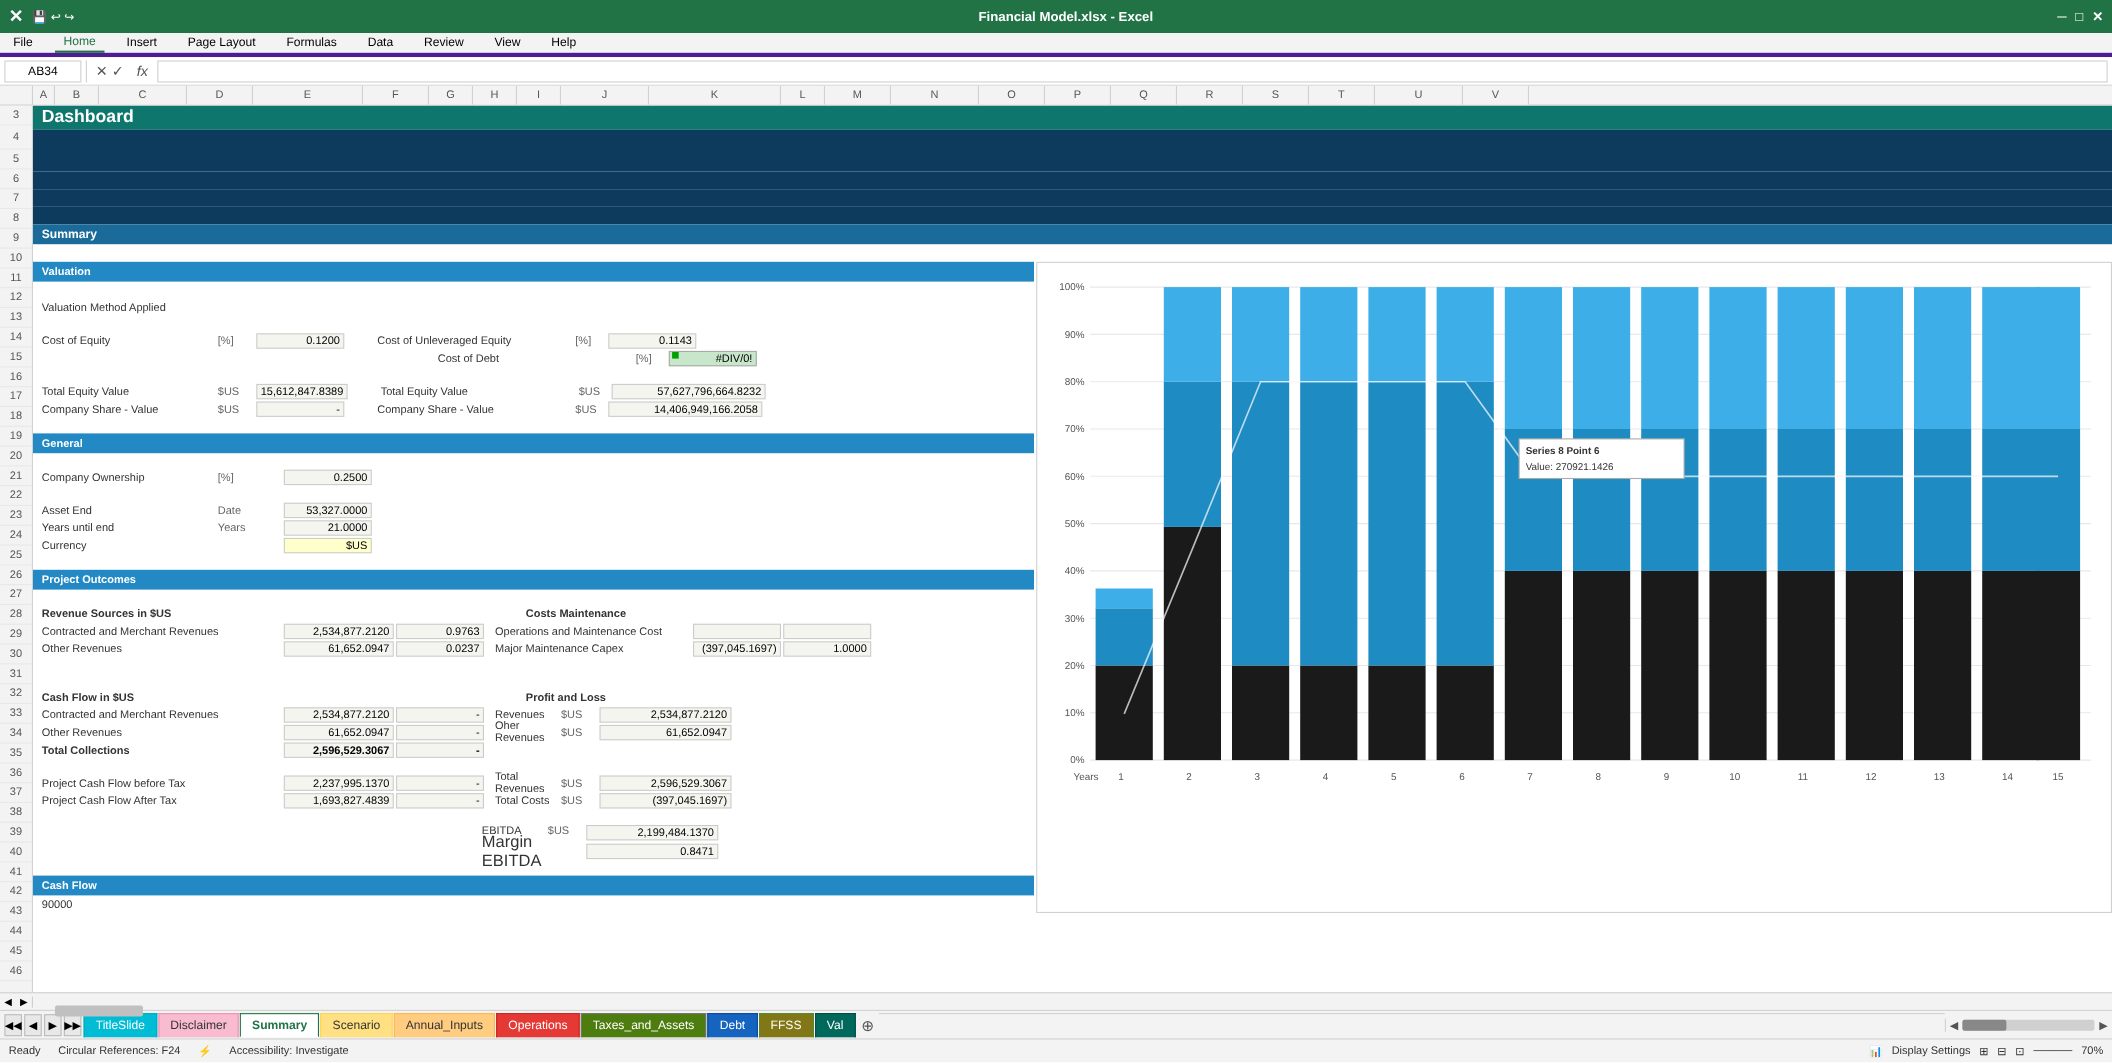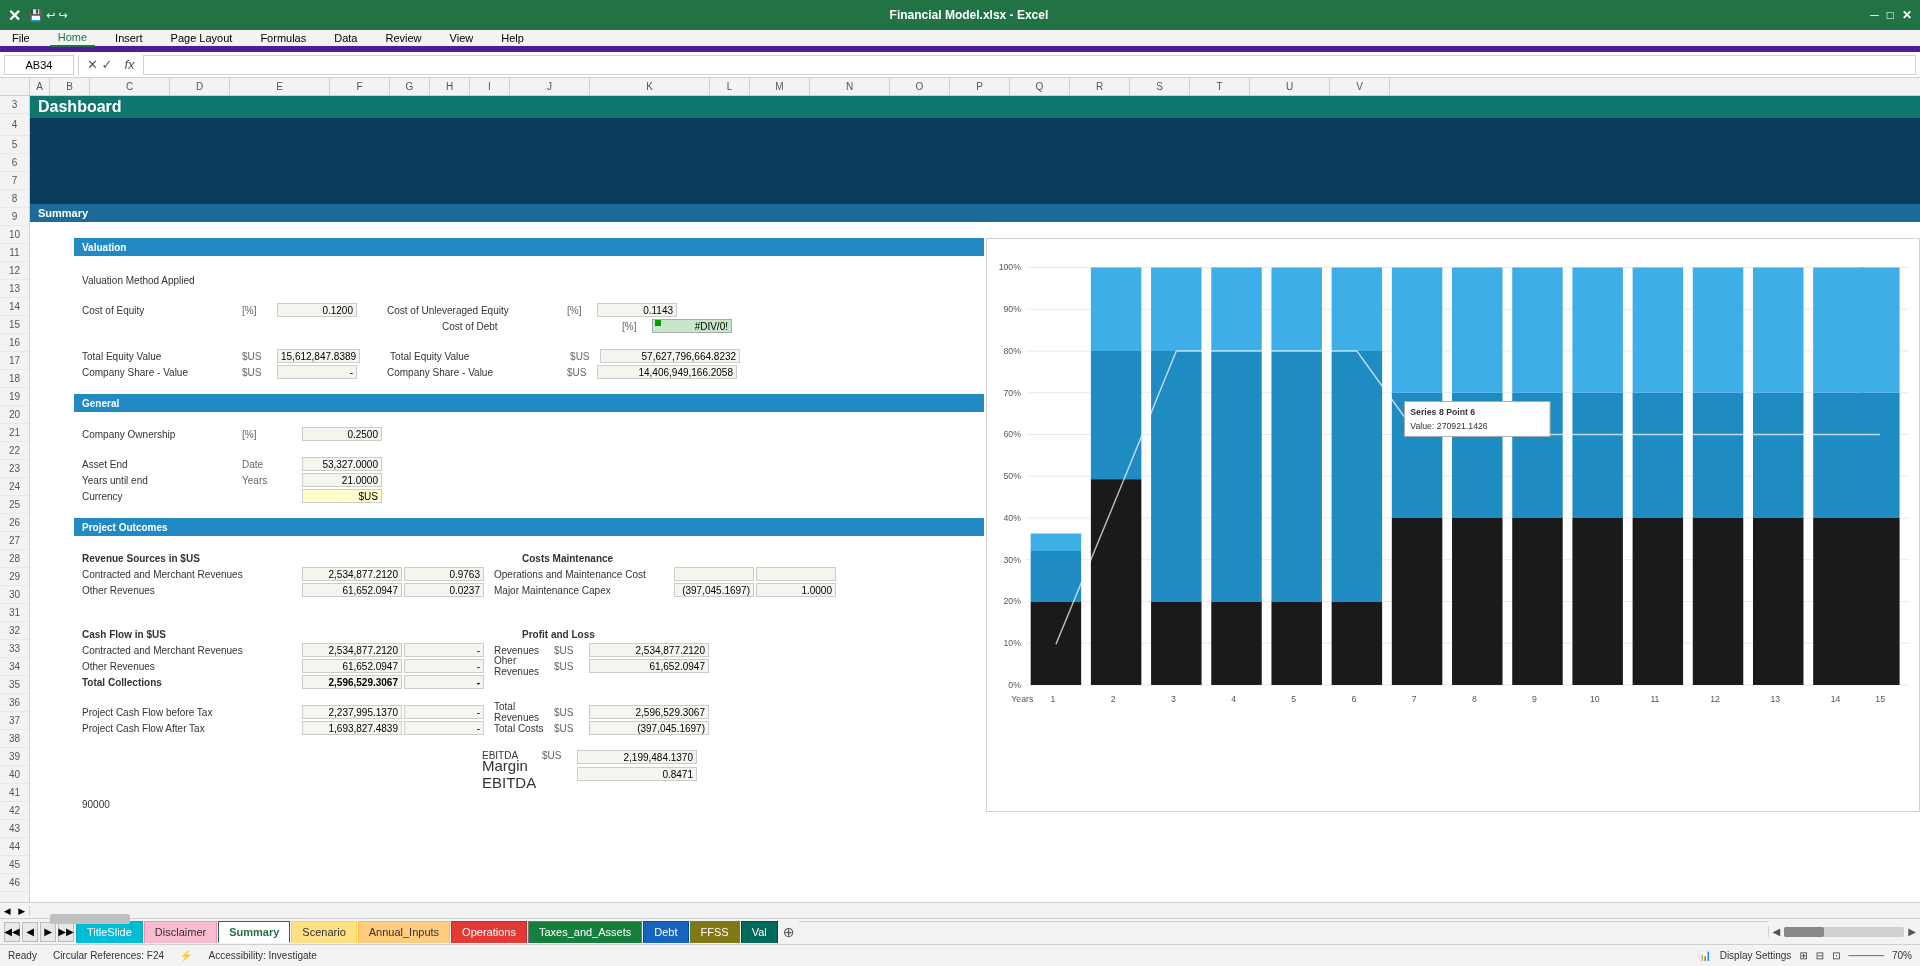--- a/index.html
+++ b/index.html
@@ -6,21 +6,21 @@
     body { font-family: 'Segoe UI', Arial, sans-serif; font-size: 11px; background: #fff; overflow: hidden; width: 1920px; height: 966px; }
 
     
     .excel-chrome { display: flex; flex-direction: column; height: 966px; width: 1920px; }
 
     
     .title-bar { height: 30px; background: #217346; display: flex; align-items: center; padding: 0 8px; color: #fff; font-size: 12px; font-weight: bold; justify-content: space-between; }
     .title-bar-center { flex: 1; text-align: center; }
 
     
-    .ribbon { height: 22px; background: #f3f3f3; border-bottom: 6px solid #4c1d95; display: flex; align-items: center; padding: 0 4px; gap: 12px; }
+    .ribbon { height: 22px; background: #f3f3f3; border-bottom: 4px solid #4c1d95; display: flex; align-items: center; padding: 0 4px; gap: 12px; }
     .ribbon-tab { font-size: 11px; padding: 2px 8px; cursor: pointer; }
     .ribbon-tab.active { border-bottom: 2px solid #217346; color: #217346; }
 
     
     .formula-bar { height: 26px; background: #fff; border-bottom: 1px solid #d0d0d0; display: flex; align-items: center; padding: 0 4px; gap: 4px; }
     .cell-ref { width: 70px; border: 1px solid #d0d0d0; height: 20px; font-size: 11px; padding: 0 4px; text-align: center; }
     .formula-divider { width: 1px; height: 20px; background: #d0d0d0; }
     .formula-icons { display: flex; gap: 4px; color: #555; font-size: 13px; margin: 0 4px; }
     .formula-input { flex: 1; height: 20px; border: 1px solid #d0d0d0; font-size: 11px; padding: 0 4px; }
 
@@ -182,21 +182,21 @@
         <div style="height:16px;background:#0d3b5e;"></div>
 
         <div style="height:18px;background:#1a6b9a;display:flex;align-items:center;padding:0 8px;">
           <span style="color:#fff;font-size:11px;font-weight:bold;">Summary</span>
         </div>
 
         <div style="height:16px;"></div>
 
         <div style="display:flex;">
 
-          <div style="width:910px;margin-left:44px;">
+          <div style="width:910px;">
 
             <div style="height:18px;background:#2389c4;display:flex;align-items:center;padding:0 8px;">
               <span style="color:#fff;font-size:10px;font-weight:bold;">Valuation</span>
             </div>
 
             <div style="height:16px;"></div>
 
             <div style="height:16px;display:flex;align-items:center;padding:0 8px;">
               <span style="font-size:10px;color:#333;width:200px;">Valuation Method Applied</span>
             </div>
@@ -388,20 +388,23 @@
 
             <div style="height:16px;display:flex;align-items:center;padding:0 8px;">
               <span style="width:400px;"></span>
               <span style="font-size:15px;color:#333;width:60px;">Margin EBITDA</span>
               <span style="width:35px;"></span>
               <span class="input-box" style="width:120px;">0.8471</span>
             </div>
 
             <div style="height:14px;"></div>
 
+            <div style="height:18px;background:#2389c4;display:flex;align-items:center;padding:0 8px;">
+              <span style="color:#fff;font-size:10px;font-weight:bold;">Cash Flow</span>
+            </div>
 
             <div style="height:16px;display:flex;align-items:center;padding:0 8px;">
               <span style="font-size:10px;color:#333;">90000</span>
             </div>
 
           </div>
 
           <div style="flex:1;border:1px solid #d0d0d0;margin-left:2px;position:relative;">
 
             <svg width="100%" height="490" viewBox="0 0 960 490" style="display:block;">
@@ -535,21 +538,21 @@
     <div class="tab-scroll-btn">◀</div>
     <div class="tab-scroll-btn">▶</div>
     <div class="tab-scroll-btn">▶▶</div>
 
     <div class="sheet-tab" style="background:#00bcd4;color:#fff;border-color:#00acc1;">TitleSlide</div>
     <div class="sheet-tab" style="background:#f8bbd0;color:#333;border-color:#f48fb1;">Disclaimer</div>
     <div class="sheet-tab" style="background:#fff;color:#217346;font-weight:bold;border-color:#217346;border-bottom:1px solid #fff;">Summary</div>
     <div class="sheet-tab" style="background:#ffe082;color:#333;border-color:#ffd54f;">Scenario</div>
     <div class="sheet-tab" style="background:#ffcc80;color:#333;border-color:#ffb74d;">Annual_Inputs</div>
     <div class="sheet-tab" style="background:#e53935;color:#fff;border-color:#c62828;">Operations</div>
-    <div class="sheet-tab" style="background:#15803d;color:#fff;border-color:#757575;">Taxes_and_Assets</div>
+    <div class="sheet-tab" style="background:#4d7c0f;color:#fff;border-color:#757575;">Taxes_and_Assets</div>
     <div class="sheet-tab" style="background:#1565c0;color:#fff;border-color:#0d47a1;">Debt</div>
     <div class="sheet-tab" style="background:#827717;color:#fff;border-color:#558b2f;">FFSS</div>
     <div class="sheet-tab" style="background:#00695c;color:#fff;border-color:#004d40;">Val</div>
     <div class="tab-add">⊕</div>
 
     <div style="flex:1;border-top:1px solid #d0d0d0;height:22px;"></div>
 
     <div style="display:flex;align-items:center;gap:4px;font-size:10px;color:#555;border-left:1px solid #d0d0d0;padding-left:4px;">
       <span>◀</span>
       <div style="width:120px;height:10px;background:#d0d0d0;border-radius:2px;">

